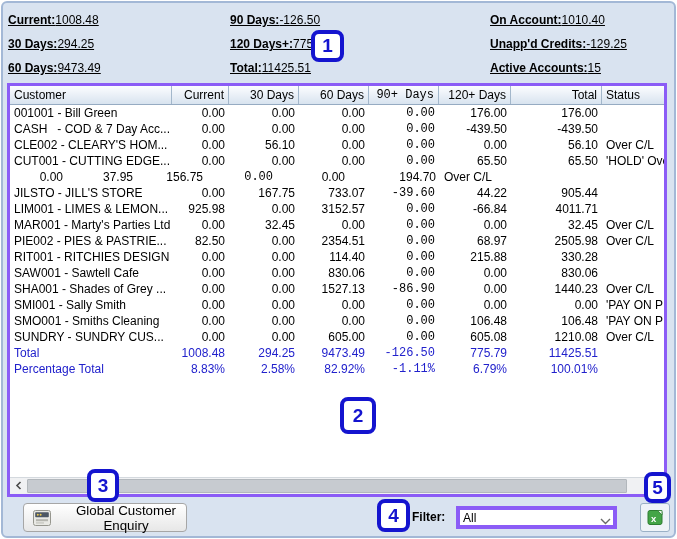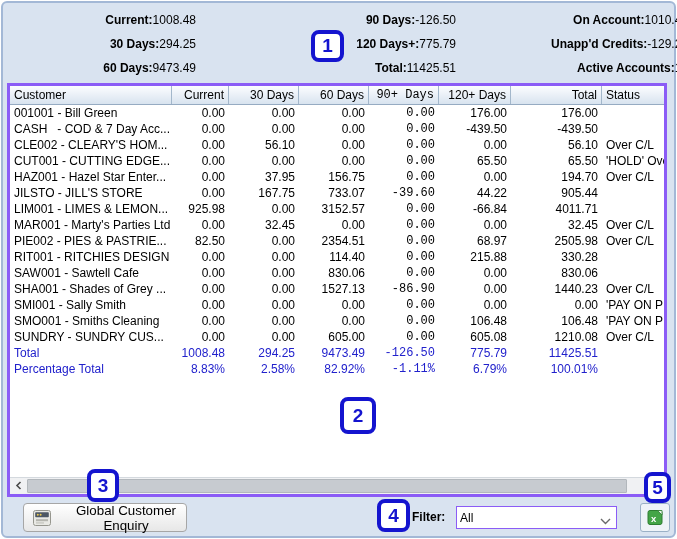--- a/index.html
+++ b/index.html
@@ -7,21 +7,21 @@
               font-family:"Liberation Sans", sans-serif; font-size:12px; color:#000; }
 
   .window { position:absolute; left:1px; top:1px; width:675px; height:537px;
             border:2px solid #a3b8d6; border-radius:6px; background:#d9e3f0; }
 
   
   .sum-col { position:absolute; top:5px; }
   #sumcol1 { left:5px;   width:188px; }
   #sumcol2 { left:227px; width:226px; }
   #sumcol3 { left:467px; width:198px;margin-left:20px; }
-  .sum-row { display:flex; justify-content:flex-end; align-items:center; height:24px; }
+  .sum-row { display:flex; justify-content:flex-start; align-items:center; height:24px;text-decoration:underline; }
   .sum-label { font-weight:bold; }
   .sum-value { text-align:right; }
 
   
   .tablewrap { position:absolute; left:4px; top:80px; width:660px; height:414px;
                background:#fff; border:3px solid #8b5cf6; overflow:hidden; }
   .thead { display:flex; height:19px; background:linear-gradient(#fcfdff,#d8e3ef);
            border-bottom:1px solid #96abc2; }
   .hcell { border-right:1px solid #a3b7cb; line-height:18px; padding:0 4px;
            white-space:nowrap; overflow:hidden; }
@@ -39,21 +39,21 @@
   .scroll-thumb { width:600px; height:14px; background:#c7cbd0;
                   border:1px solid #b2b7bc; border-radius:1px; }
 
   
   .enquiry-btn { position:absolute; left:20px; top:500px; width:164px; height:29px;
                  border:1px solid #a6a6a6; border-radius:4px;
                  background:linear-gradient(#ffffff,#e7e7e7);
                  display:flex; align-items:center; gap:24px; padding:0 9px; cursor:default; }
   .filter-label { position:absolute; left:409px; top:507px; font-weight:bold; }
   .filter-box { position:absolute; left:453px; top:503px; width:161px; height:23px; }
-  .filter-select { width:100%; height:100%; border:1px solid #8b5cf6; background:#fff;
+  .filter-select { width:100%; height:100%; border:4px solid #8b5cf6; background:#fff;
                    font-family:"Liberation Sans", sans-serif; font-size:12px;
                    padding:0 18px 0 3px; appearance:none; -webkit-appearance:none; border-radius:0; }
   .filter-chevron { position:absolute; right:6px; top:8px; pointer-events:none; }
   .excel-btn { position:absolute; left:637px; top:500px; width:30px; height:29px;
                border:1px solid #9ab0c6; border-radius:3px; background:#eef3f8;
                display:flex; align-items:center; justify-content:center; }
 
   
   .ann { position:absolute; background:#fff; border:4px solid #1414cf; border-radius:8px;
          color:#1414cf; font-weight:bold; font-size:19px;
@@ -173,21 +173,20 @@
           <div class="tcell c1 num">0.00</div>
           <div class="tcell c2 num">0.00</div>
           <div class="tcell c3 num">0.00</div>
           <div class="tcell c4 num">0.00</div>
           <div class="tcell c5 num">65.50</div>
           <div class="tcell c6 num">65.50</div>
           <div class="tcell c7">'HOLD' Over C/L</div>
         </div>
 
         <div class="trow">
-          <div class="tcell c0">HAZ001 - Hazel Star Enter...</div>
           <div class="tcell c1 num">0.00</div>
           <div class="tcell c2 num">37.95</div>
           <div class="tcell c3 num">156.75</div>
           <div class="tcell c4 num">0.00</div>
           <div class="tcell c5 num">0.00</div>
           <div class="tcell c6 num">194.70</div>
           <div class="tcell c7">Over C/L</div>
         </div>
 
         <div class="trow">

